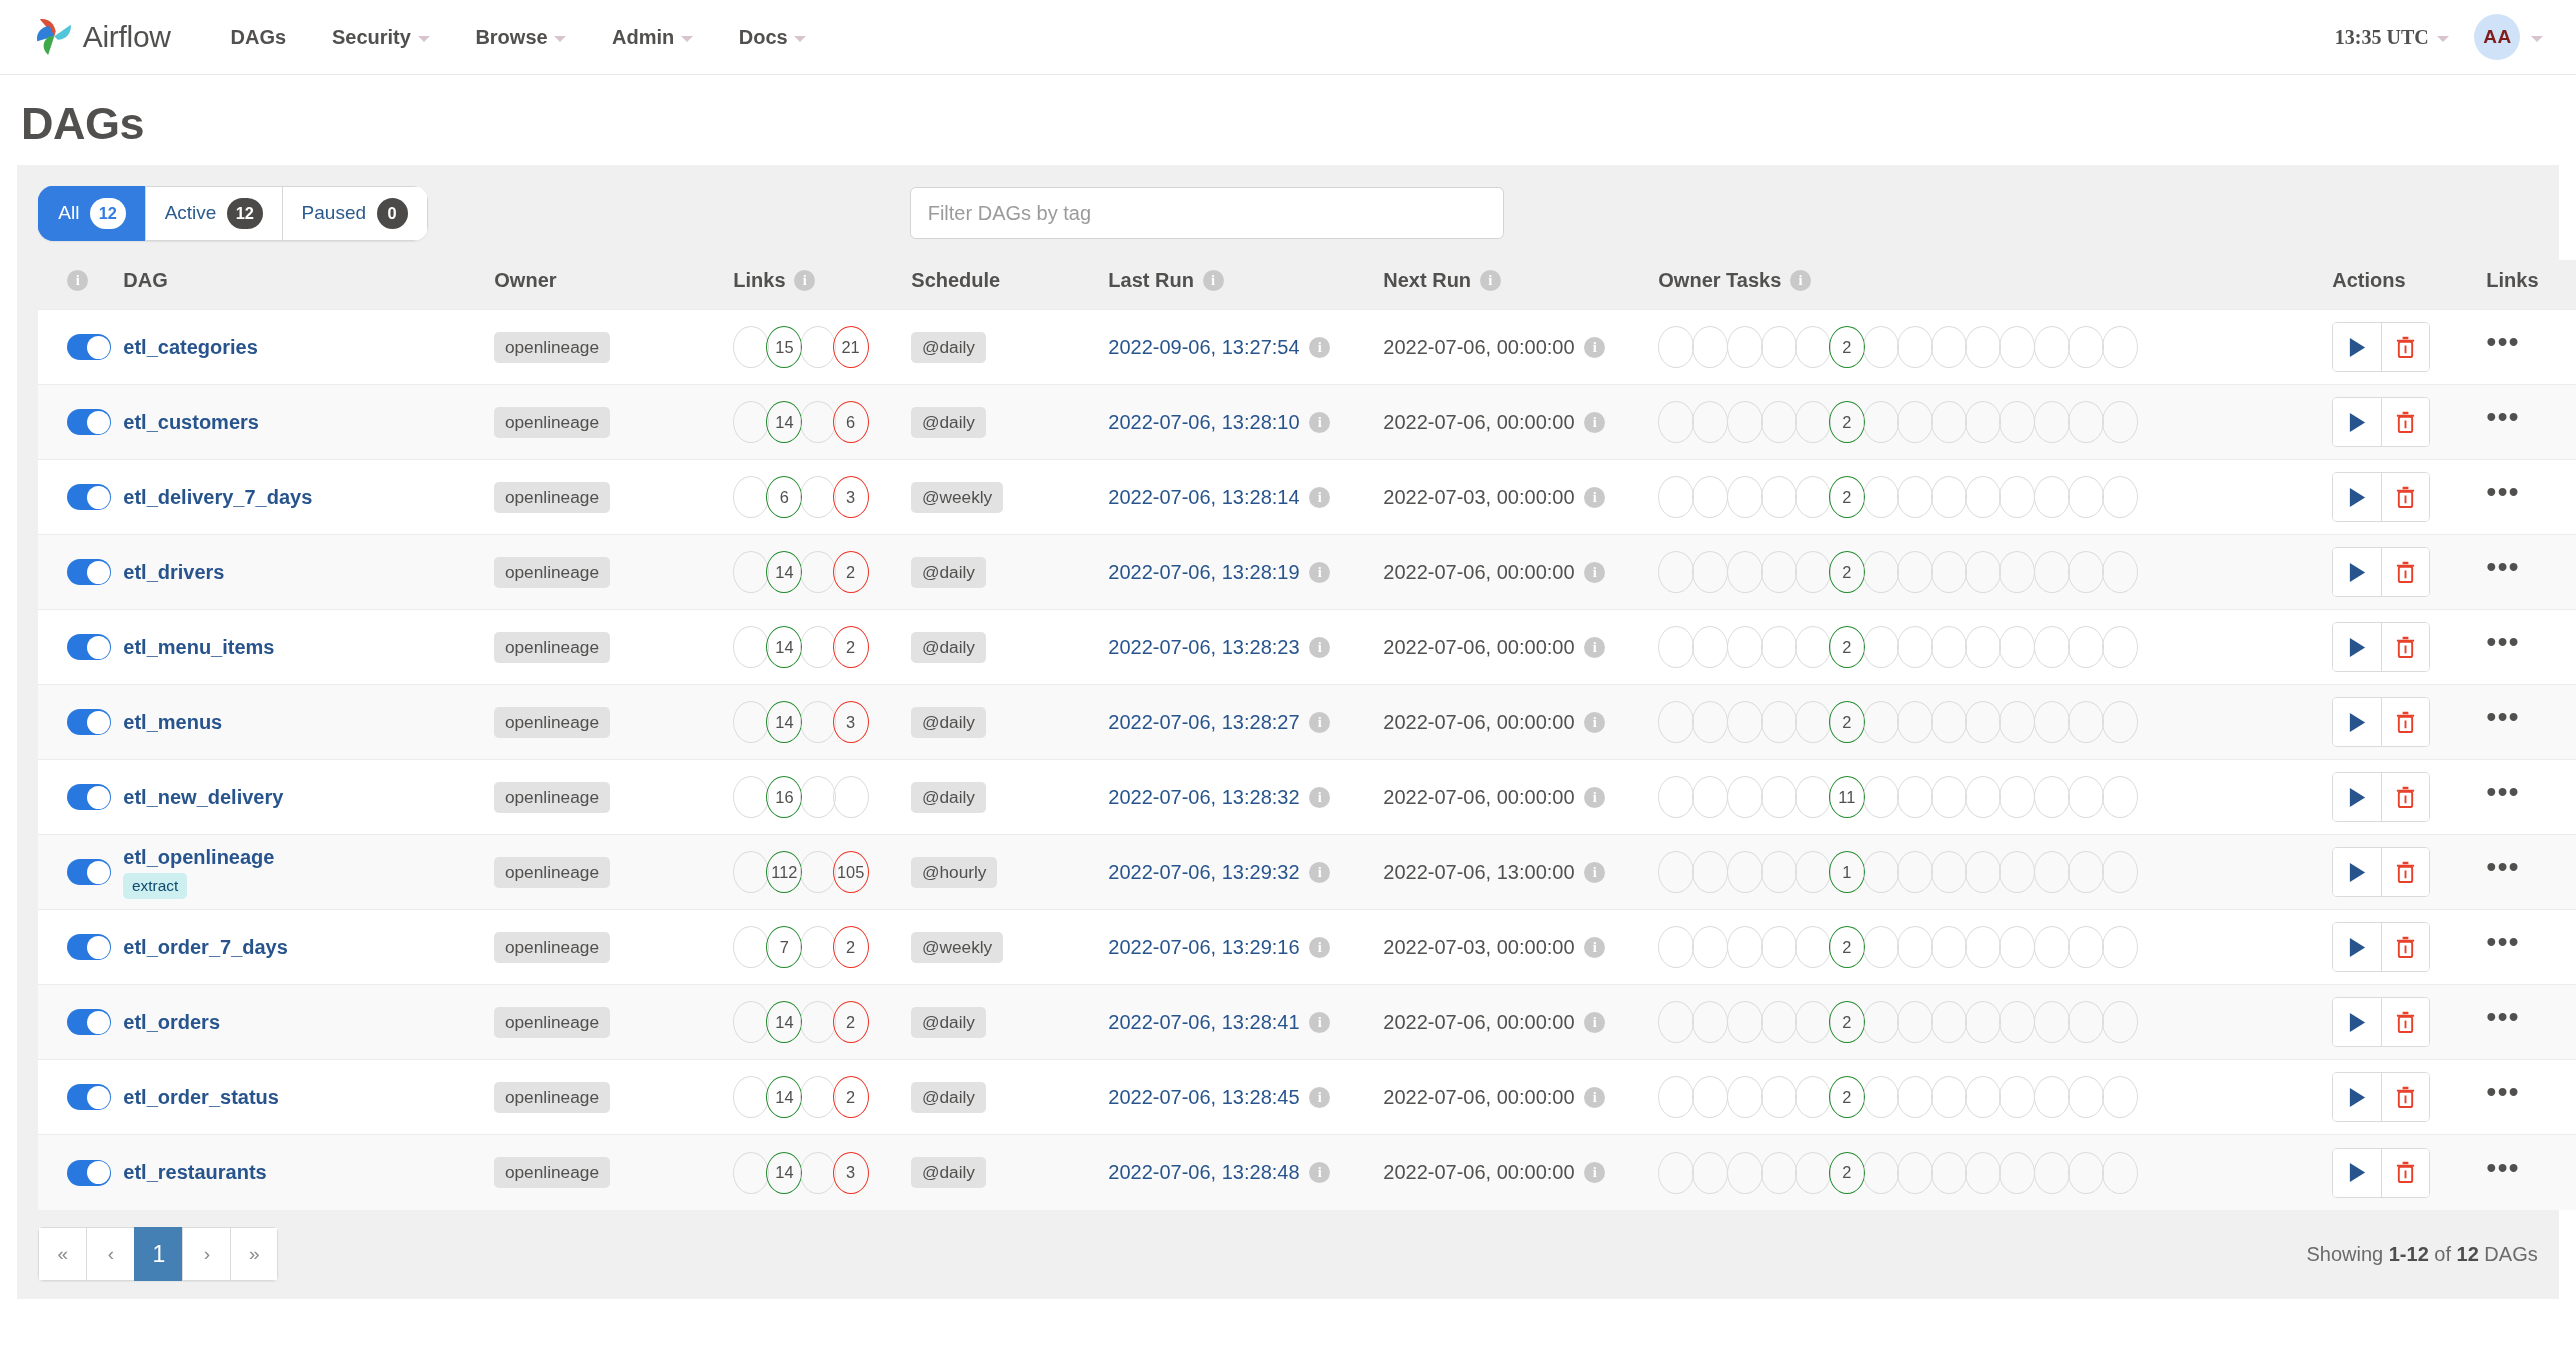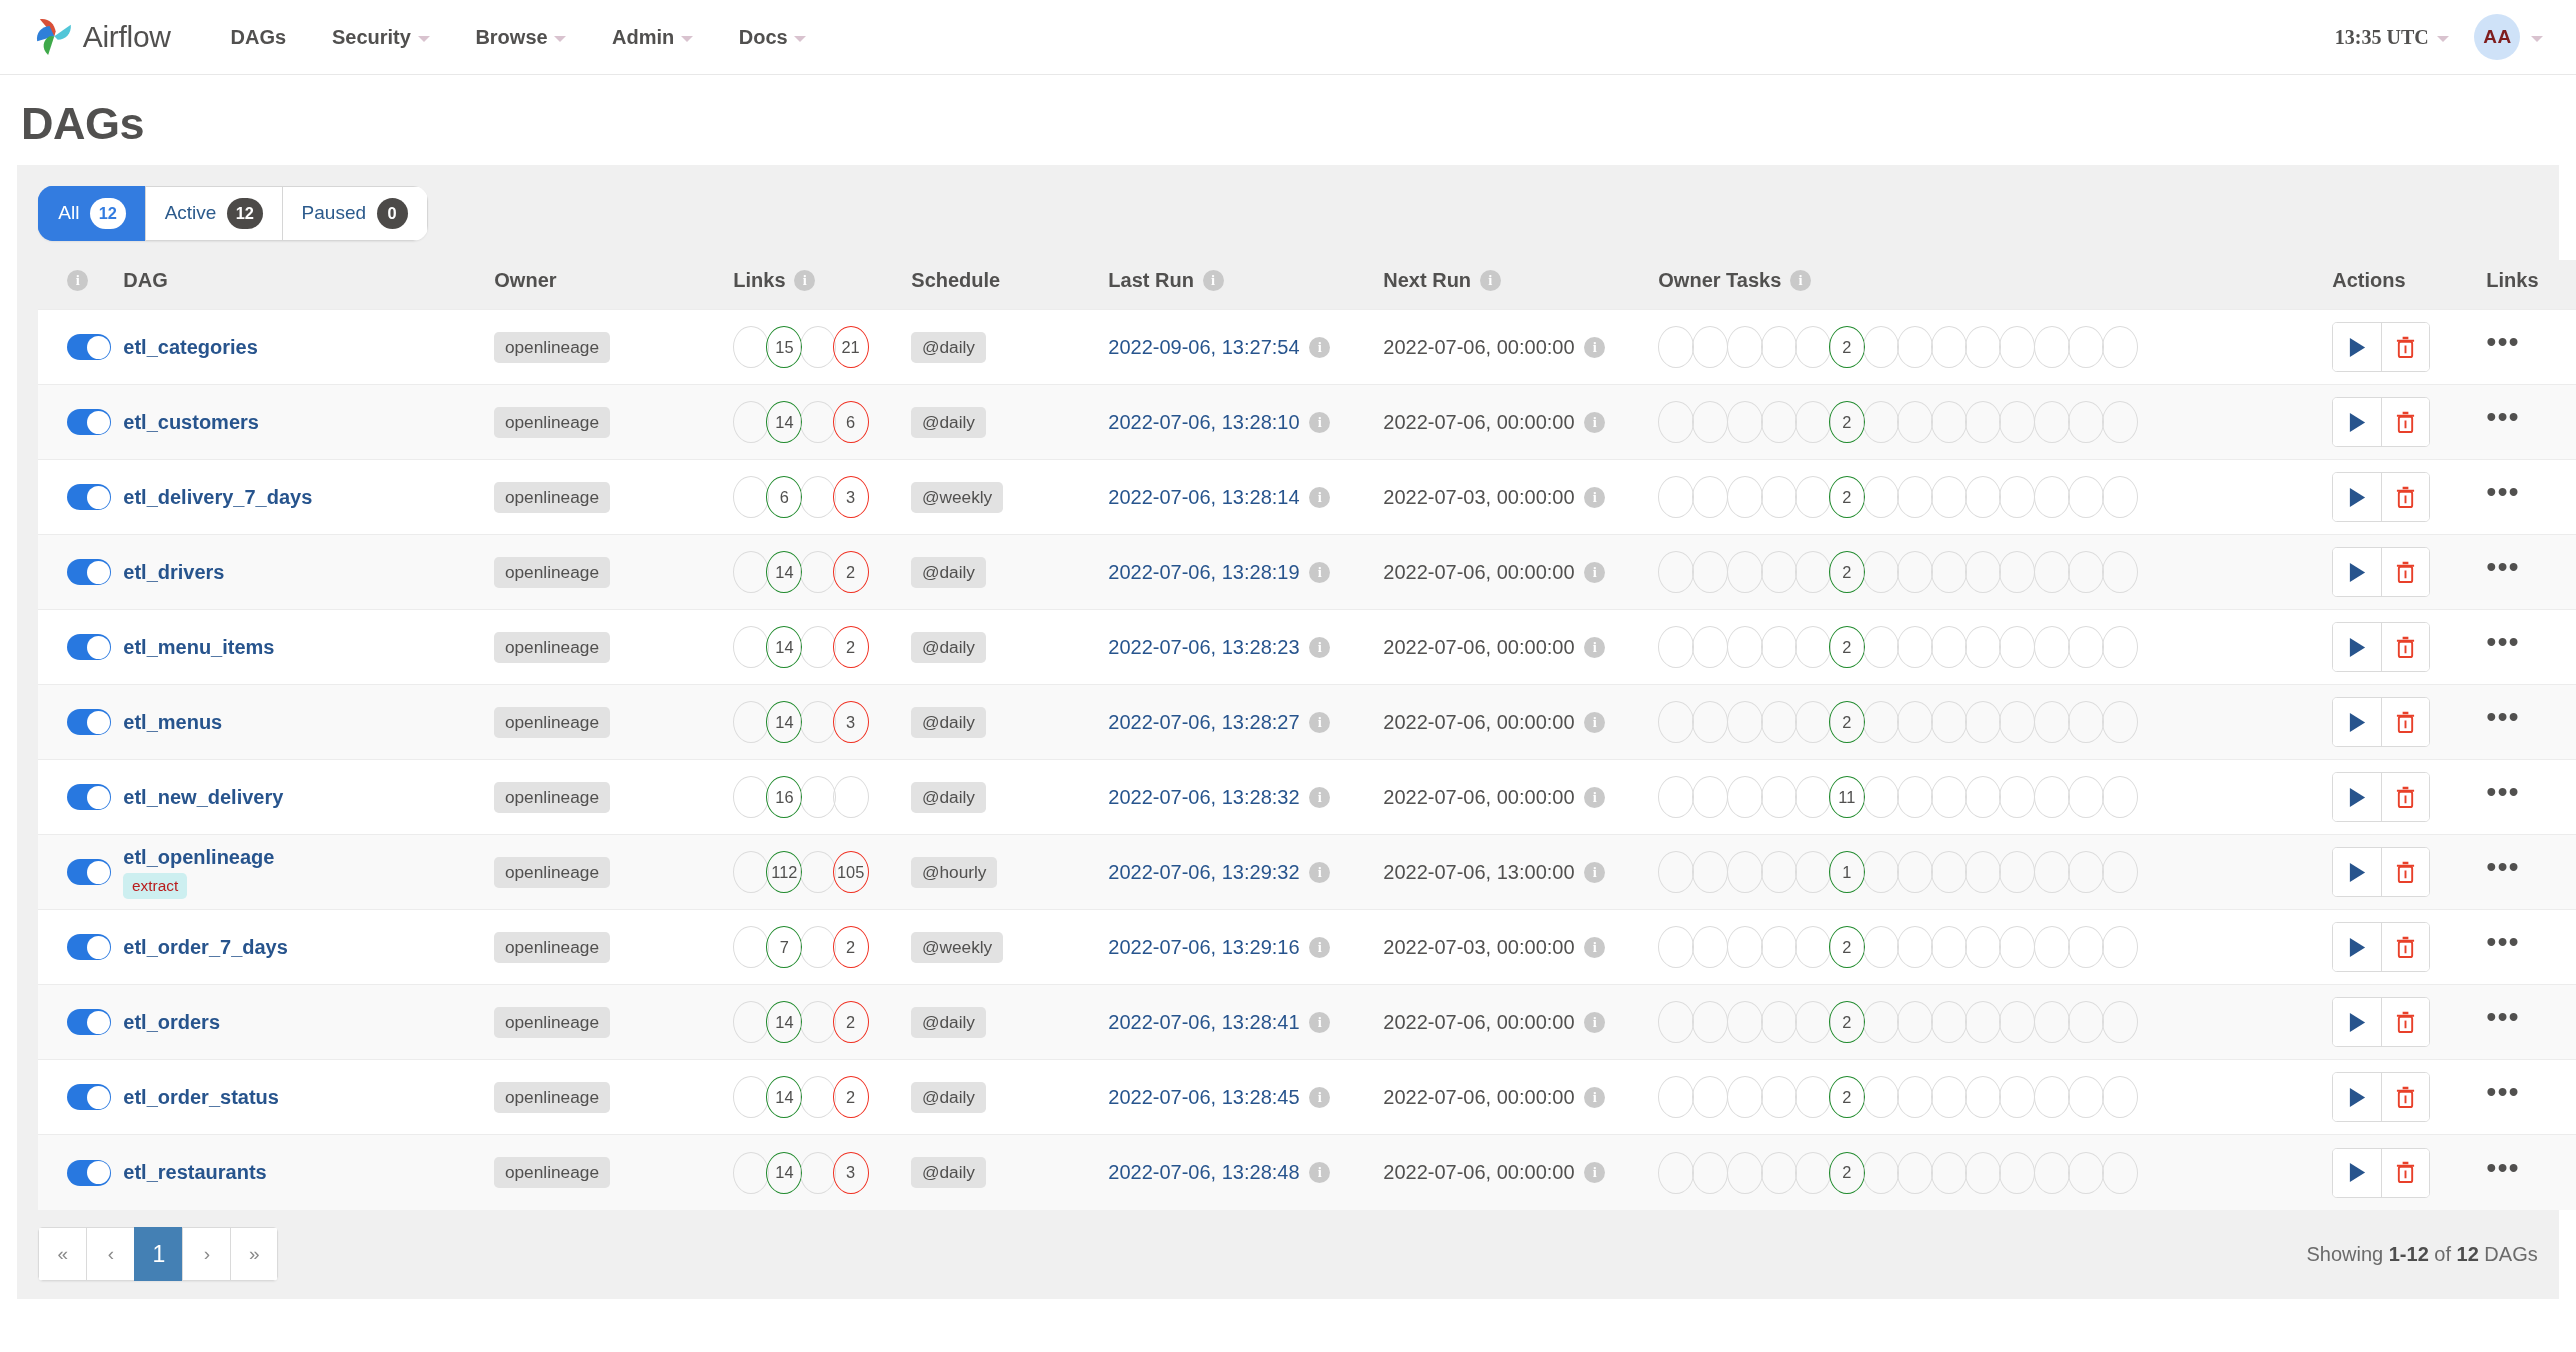--- a/index.html
+++ b/index.html
@@ -209,21 +209,21 @@
   .dag-cell { display:flex; flex-direction:column; gap:4.8px; }
   .dag-link {
     font-size: 20px;
     font-weight: bold;
     color: #27548d;
     text-decoration: none;
     cursor: pointer;
   }
   .dag-tag {
     background: #cdeff0;
-    color: #b91c1c;
+    color: #0c4a6e;
     font-size: 15.4px;
     border-radius: 4.8px;
     padding: 3.9px 8.7px;
     align-self: flex-start;
     cursor: pointer;
   }
   .owner-chip {
     background: #e2e2e2;
     color: #51504f;
     font-size: 17.3px;
@@ -391,20 +391,23 @@
       <div class="fbtn">
         <span>Active</span>
         <span class="pill">12</span>
       </div>
       <div class="fbtn">
         <span>Paused</span>
         <span class="pill">0</span>
       </div>
     </div>
 
+    <div class="tag-filter">
+      <input class="tinput" type="text" placeholder="Filter DAGs by tag" value="" style="">
+    </div>
 
   </div>
 
   <table class="dags">
     <colgroup>
       <col class="col-toggle">
         <col class="col-dag">
         <col class="col-owner">
         <col class="col-runs">
       <col class="col-sched">

